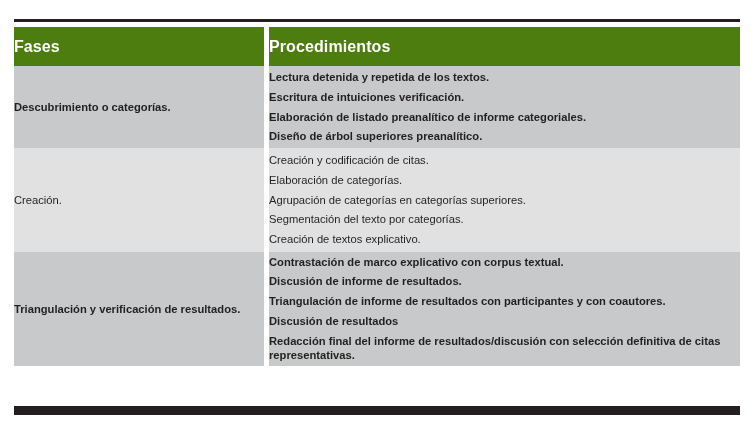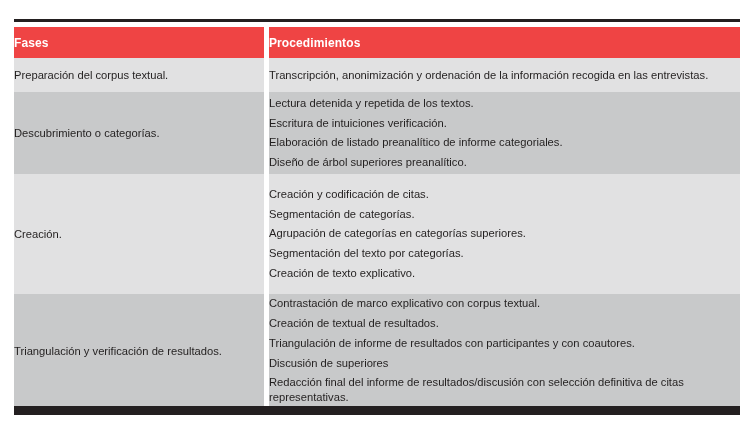--- a/index.html
+++ b/index.html
@@ -56,39 +56,39 @@
   .table col.col-gap  { width: 5px; }
   .table col.col-proc { width: 471px; }
 
   .table th, .table td {
     padding: 0;
     vertical-align: middle;
   }
 
   
   .hdr-cell {
-    background: #ef4444;
+    background: #4d7c0f;
     color: #ffffff;
     font-weight: bold;
-    font-size: 12px;
+    font-size: 16px;
     letter-spacing: 0.1px;
-    height: 31px;
+    height: 39px;
     padding: 0 0 0 10px;
     text-align: left;
     vertical-align: middle;
     white-space: nowrap;
   }
   .gap-cell {
     background: #ffffff;
     padding: 0;
   }
 
   
   .band-light { background: #e1e1e2; }
-  .band-dark  { background: #c8c9ca; }
+  .band-dark  { background: #c8c9ca; font-weight: bold; }
 
   .fase-cell {
     padding: 6px 10px 6px 10px;
     font-size: 11.2px;
     color: #221f1f;
     line-height: 1.45;
     vertical-align: middle;
   }
 
   .proc-cell {
@@ -108,21 +108,21 @@
     margin: 0;
     padding: 2.5px 0 2.5px 0;
     line-height: 1.32;
   }
 
   
   .row-h1 .proc-cell { padding-top: 7px; padding-bottom: 7px; }
   .row-h1 .fase-cell { padding-top: 7px; padding-bottom: 7px; }
 
   .r2 .fase-cell, .r2 .proc-cell { height: 82px; }
-  .r3 .fase-cell, .r3 .proc-cell { height: 120px; }
+  .r3 .fase-cell, .r3 .proc-cell { height: 104px; }
   .r4 .fase-cell, .r4 .proc-cell { height: 106px; }
 </style>
 </head>
 <body>
 
 <div class="page">
 
   <div class="rule-top"></div>
 
   <table class="table">
@@ -133,66 +133,57 @@
     </colgroup>
     <thead>
       <tr>
         <th class="hdr-cell">Fases</th>
         <th class="gap-cell"></th>
         <th class="hdr-cell">Procedimientos</th>
       </tr>
     </thead>
     <tbody>
 
-      <tr class="row-h1 r1">
-        <td class="fase-cell band-light">Preparación del corpus textual.</td>
-        <td class="gap-cell"></td>
-        <td class="proc-cell band-light">
-          <ul class="proc-list">
-            <li>Transcripción, anonimización y ordenación de la información recogida en las entrevistas.</li>
-          </ul>
-        </td>
-      </tr>
 
       <tr class="r2">
         <td class="fase-cell band-dark">Descubrimiento o categorías.</td>
         <td class="gap-cell"></td>
         <td class="proc-cell band-dark">
           <ul class="proc-list">
             <li>Lectura detenida y repetida de los textos.</li>
             <li>Escritura de intuiciones verificación.</li>
             <li>Elaboración de listado preanalítico de informe categoriales.</li>
             <li>Diseño de árbol superiores preanalítico.</li>
           </ul>
         </td>
       </tr>
 
       <tr class="r3">
         <td class="fase-cell band-light">Creación.</td>
         <td class="gap-cell"></td>
         <td class="proc-cell band-light">
           <ul class="proc-list">
             <li>Creación y codificación de citas.</li>
-            <li>Segmentación de categorías.</li>
+            <li>Elaboración de categorías.</li>
             <li>Agrupación de categorías en categorías superiores.</li>
             <li>Segmentación del texto por categorías.</li>
-            <li>Creación de texto explicativo.</li>
+            <li>Creación de textos explicativo.</li>
           </ul>
         </td>
       </tr>
 
       <tr class="r4">
         <td class="fase-cell band-dark">Triangulación y verificación de resultados.</td>
         <td class="gap-cell"></td>
         <td class="proc-cell band-dark">
           <ul class="proc-list">
             <li>Contrastación de marco explicativo con corpus textual.</li>
-            <li>Creación de textual de resultados.</li>
+            <li>Discusión de informe de resultados.</li>
             <li>Triangulación de informe de resultados con participantes y con coautores.</li>
-            <li>Discusión de superiores</li>
+            <li>Discusión de resultados</li>
             <li>Redacción final del informe de resultados/discusión con selección definitiva de citas representativas.</li>
           </ul>
         </td>
       </tr>
 
     </tbody>
   </table>
 
   <div class="rule-bottom"></div>
 

